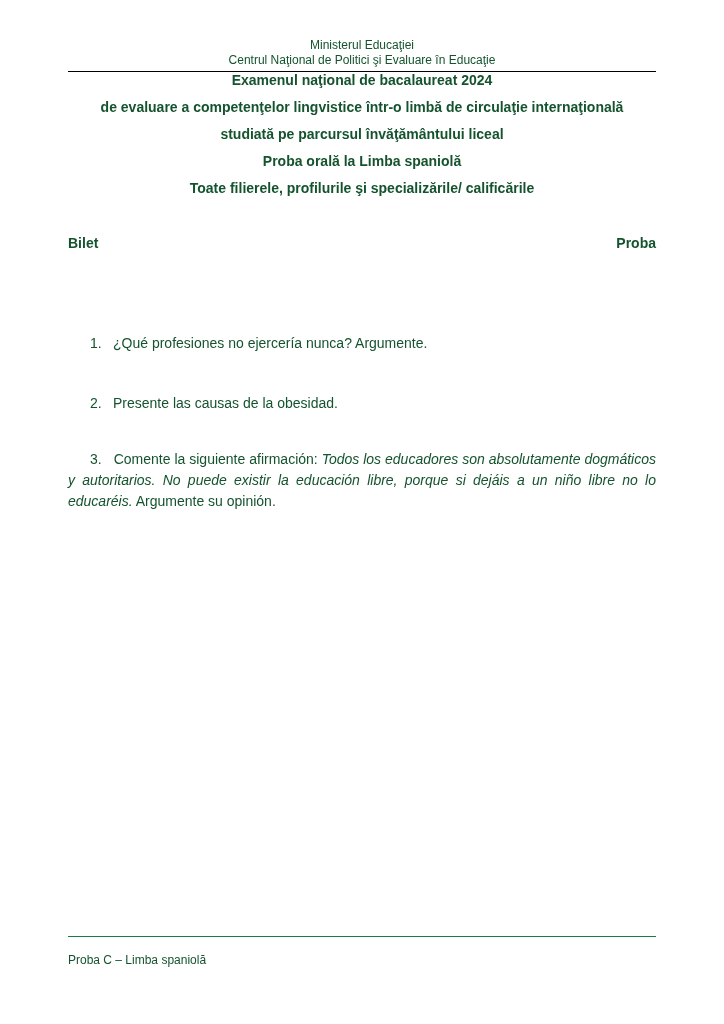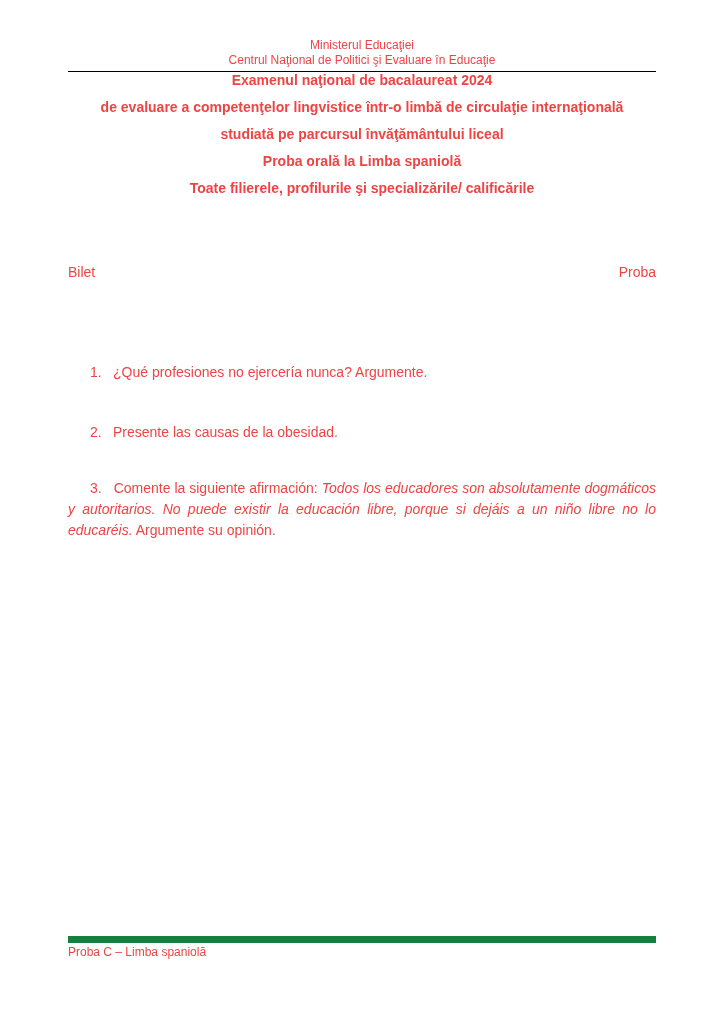--- a/index.html
+++ b/index.html
@@ -3,21 +3,21 @@
 <meta charset="utf-8">
 <style>
   * { margin: 0; padding: 0; box-sizing: border-box; }
   html, body { background: #ffffff; }
   .page {
     position: relative;
     width: 724px;
     height: 1024px;
     margin: 0 auto;
     background: #ffffff;
-    color: #ef4444;
+    color: #14532d;
     font-family: "Liberation Sans", sans-serif;
     overflow: hidden;
   }
   .content {
     padding: 38px 68px 0 68px;
   }
   .doc-header {
     text-align: center;
     font-size: 12px;
     line-height: 15px;
@@ -33,25 +33,25 @@
   .title-line {
     font-size: 14px;
     font-weight: bold;
     line-height: 16px;
     margin-bottom: 11px;
   }
   .title-line.regular {
     font-weight: bold;
   }
   .meta-row {
-    margin-top: 68px;
+    margin-top: 39px;
     display: flex;
     justify-content: space-between;
     font-size: 14px;
-    font-weight: normal;
+    font-weight: bold;
     line-height: 16px;
     gap: 8px;
   }
   .question-row {
     display: flex;
     font-size: 14px;
     line-height: 17px;
     margin-left: 22px;
   }
   .question-row.q1 { margin-top: 84px; }
@@ -73,24 +73,24 @@
     margin-right: 12px;
   }
   .quote-italic {
     font-style: italic;
   }
   .doc-footer {
     position: absolute;
     left: 68px;
     right: 68px;
     top: 936px;
-    border-top: 7px solid #15803d;
+    border-top: 1px solid #15803d;
     font-size: 12px;
     line-height: 15px;
-    padding-top: 2px;
+    padding-top: 16px;
   }
 </style>
 </head>
 <body>
 
 <div class="page">
   <div class="content">
 
     <div class="doc-header">
       <div>Ministerul Educaţiei</div>

